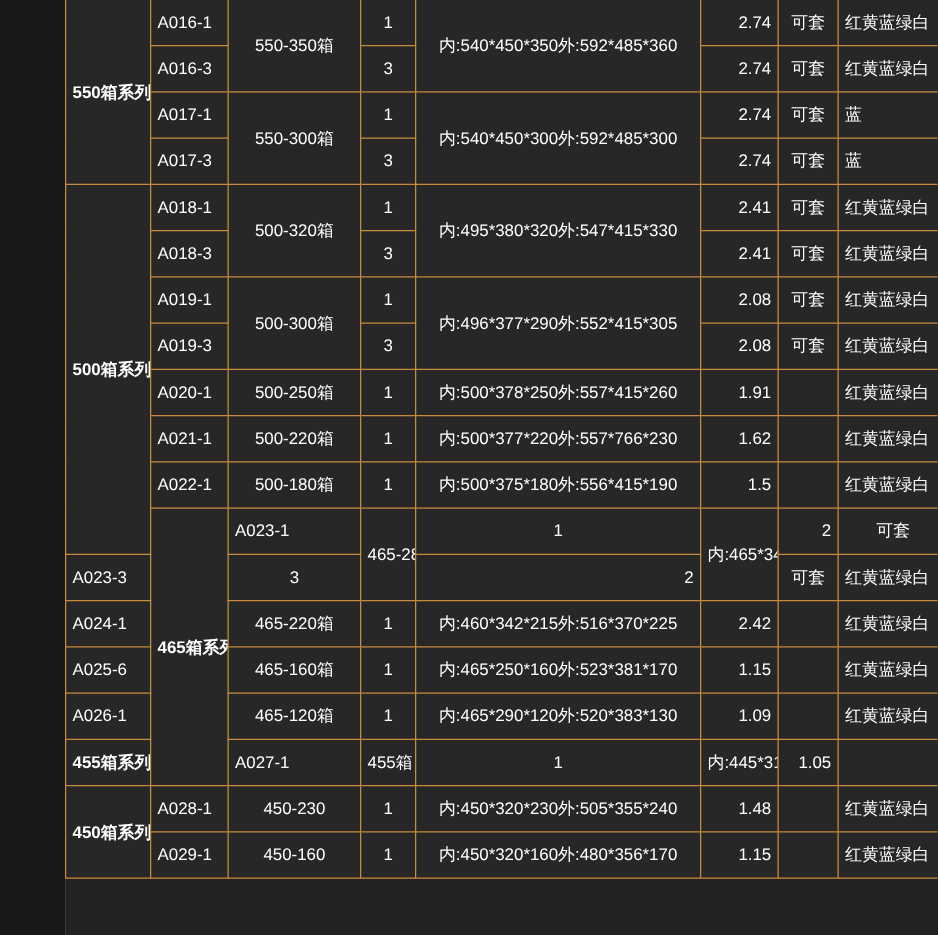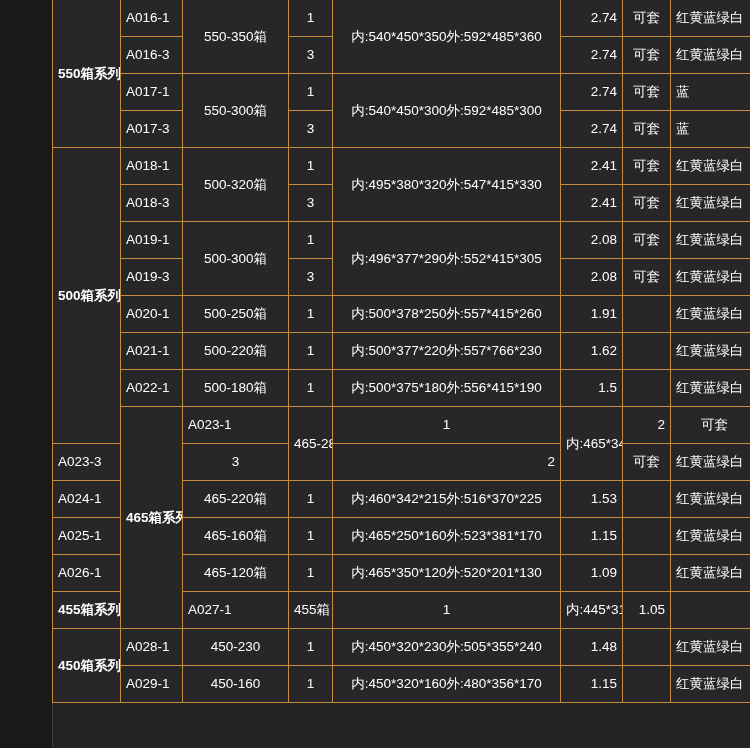--- a/index.html
+++ b/index.html
@@ -206,38 +206,38 @@
           <td class="c-qty">3</td>
           <td class="c-vol">2</td>
           <td class="c-set">可套</td>
           <td class="c-color">红黄蓝绿白</td>
         </tr>
         <tr>
           <td class="c-code">A024-1</td>
           <td class="c-name">465-220箱</td>
           <td class="c-qty">1</td>
           <td class="c-dim">内:460*342*215外:516*370*225</td>
-          <td class="c-vol">1.53</td>
-          <td class="c-set"></td>
-          <td class="c-color">红黄蓝绿白</td>
-        </tr>
-        <tr>
-          <td class="c-code">A025-1</td>
+          <td class="c-vol">2.42</td>
+          <td class="c-set"></td>
+          <td class="c-color">红黄蓝绿白</td>
+        </tr>
+        <tr>
+          <td class="c-code">A025-6</td>
           <td class="c-name">465-160箱</td>
           <td class="c-qty">1</td>
           <td class="c-dim">内:465*250*160外:523*381*170</td>
           <td class="c-vol">1.15</td>
           <td class="c-set"></td>
           <td class="c-color">红黄蓝绿白</td>
         </tr>
         <tr>
           <td class="c-code">A026-1</td>
           <td class="c-name">465-120箱</td>
           <td class="c-qty">1</td>
-          <td class="c-dim">内:465*350*120外:520*201*130</td>
+          <td class="c-dim">内:465*290*120外:520*383*130</td>
           <td class="c-vol">1.09</td>
           <td class="c-set"></td>
           <td class="c-color">红黄蓝绿白</td>
         </tr>
         <tr>
           <td class="c-series">455箱系列</td>
           <td class="c-code">A027-1</td>
           <td class="c-name">455箱</td>
           <td class="c-qty">1</td>
           <td class="c-dim">内:445*315*160外:495*348*165</td>

